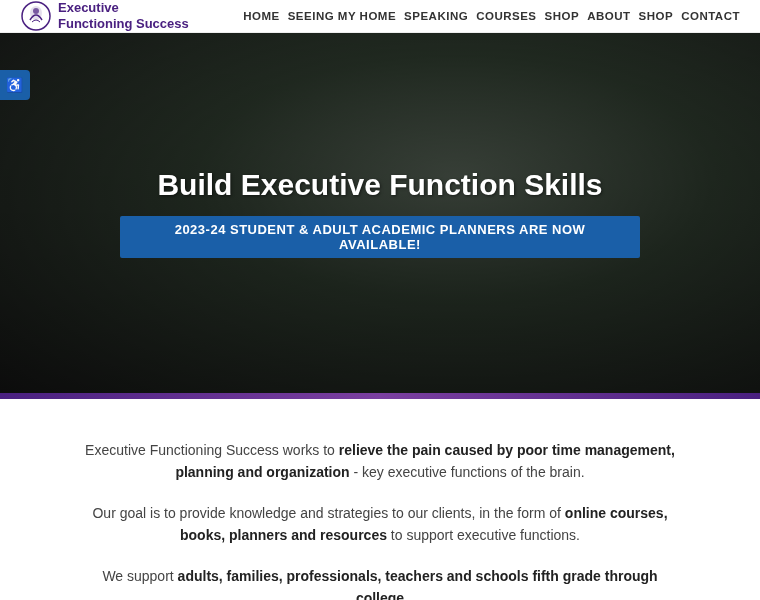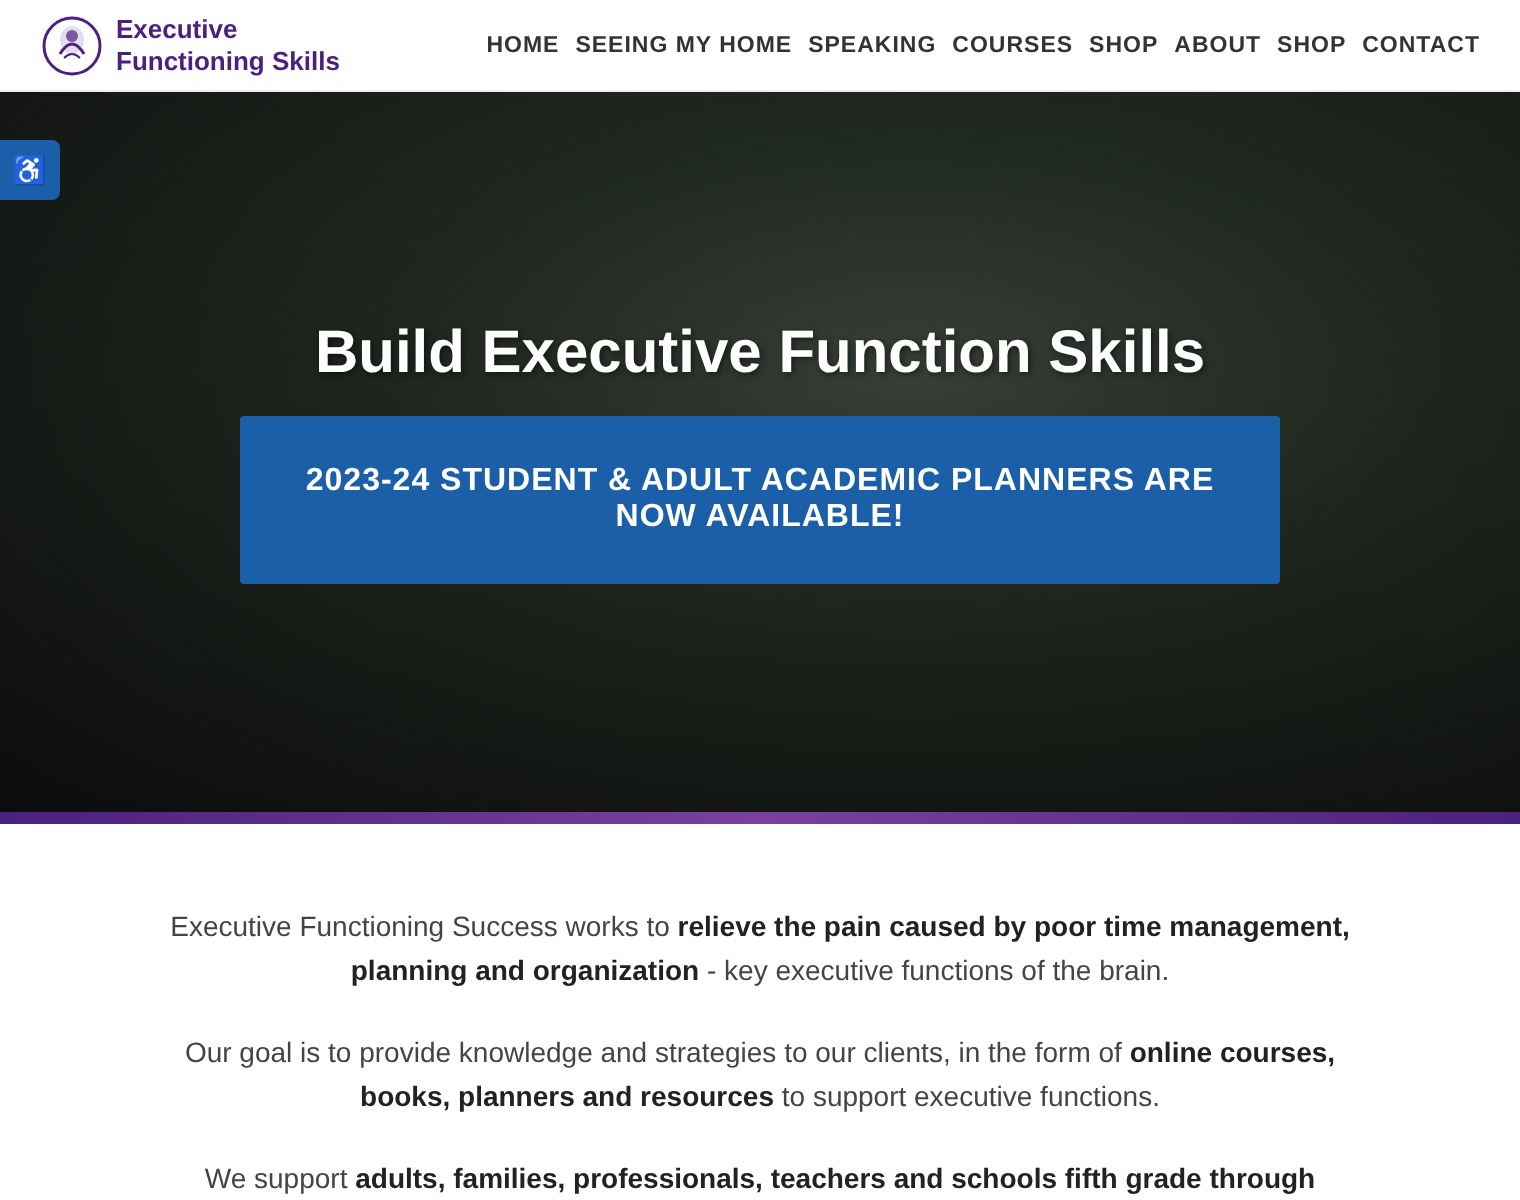--- a/index.html
+++ b/index.html
@@ -4,21 +4,21 @@
   <style>
     * { margin: 0; padding: 0; box-sizing: border-box; }
     body { font-family: Arial, sans-serif; width: 760px; overflow-x: hidden; background: #fff; }
 
     
     .header {
       display: flex;
       align-items: center;
       background: #fff;
       padding: 0 20px;
-      height: 46px;
+      height: 33px;
       border-bottom: 1px solid #eee;
     }
     .logo-area {
       display: flex;
       align-items: center;
       gap: 6px;
       min-width: 160px;
     }
     .logo-icon {
       width: 32px;
@@ -112,22 +112,22 @@
     .hero-subtitle {
       font-size: 15px;
       color: #ddd;
       margin-bottom: 28px;
       line-height: 1.5;
     }
     .hero-cta-btn {
       background: #1a5fa8;
       color: #fff;
       border: none;
-      padding: 24px 22px;
-      font-size: 16px;
+      padding: 6px 22px;
+      font-size: 13px;
       font-weight: bold;
       letter-spacing: 0.5px;
       cursor: pointer;
       border-radius: 2px;
     }
 
     
     .purple-stripe {
       height: 6px;
       background: linear-gradient(to right, #4a2080, #7b3fa0, #4a2080);
@@ -158,21 +158,21 @@
 
     <svg class="logo-icon" viewBox="0 0 32 32" xmlns="http://www.w3.org/2000/svg">
       <circle cx="16" cy="16" r="14" fill="#fff" stroke="#4a2080" stroke-width="1.5"></circle>
       <ellipse cx="16" cy="13" rx="6" ry="7" fill="#4a2080" opacity="0.15"></ellipse>
       <path d="M10 20 Q16 10 22 20" stroke="#4a2080" stroke-width="1.5" fill="none"></path>
       <circle cx="16" cy="11" r="3" fill="#4a2080" opacity="0.7"></circle>
       <path d="M12 22 Q16 18 20 22" stroke="#4a2080" stroke-width="1" fill="none"></path>
     </svg>
     <div class="logo-text">
       <span>Executive</span>
-      <span>Functioning Skills</span>
+      <span>Functioning Success</span>
     </div>
   </div>
   <nav>
     <a>HOME</a>
     <a>SEEING MY HOME</a>
     <a>SPEAKING</a>
     <a>COURSES</a>
     <a>SHOP</a>
     <a>ABOUT</a>
     <a>SHOP</a>

